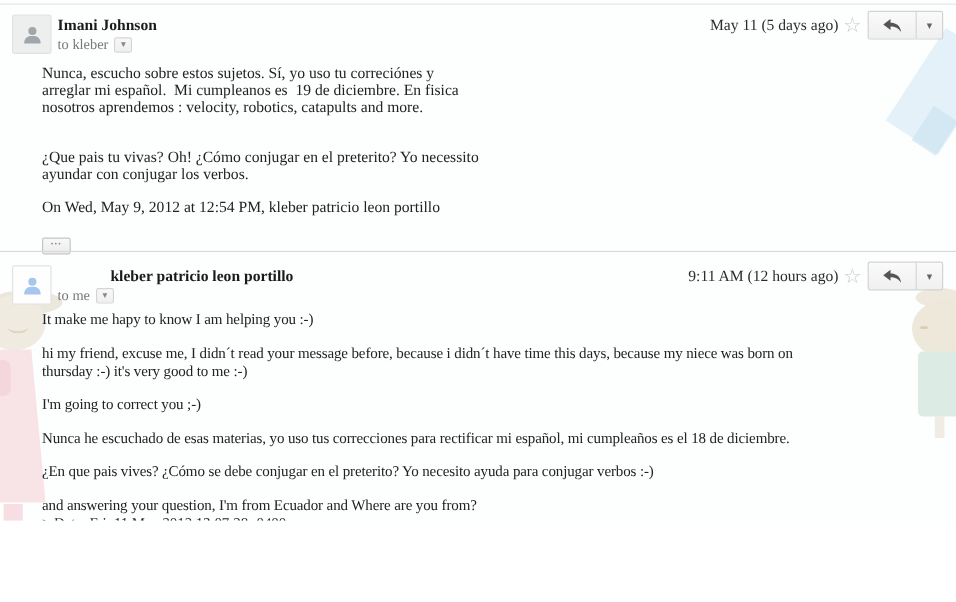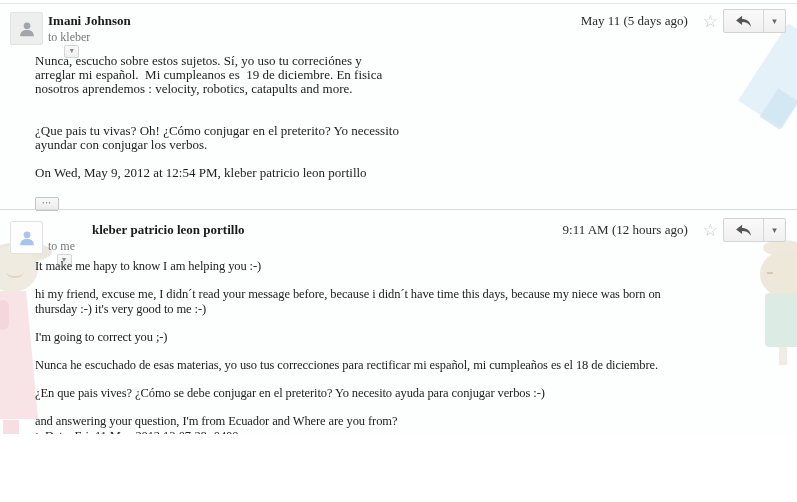--- a/index.html
+++ b/index.html
@@ -30,25 +30,25 @@
   .div-mid{top:209px;background:#d9d9d9;}
   .div-bot{top:491px;background:#d9d9d9;}
   
   .email{position:absolute;left:0;width:797px;}
   #email1{top:4px;height:205px;}
   #email2{top:210px;height:281px;}
   .avatar{position:absolute;left:10px;width:31px;height:31px;border:1px solid #e2e2e2;border-radius:2px;
           display:flex;align-items:center;justify-content:center;background:#edefef;}
   #email2 .avatar{background:#fefefe;}
   .sender{position:absolute;left:48px;font-size:13px;font-weight:bold;color:#1a1a1a;white-space:nowrap;}
-  .recipient{position:absolute;left:48px;font-size:12px;color:#777;white-space:nowrap;display:flex;align-items:center;flex-direction:column;}
+  .recipient{position:absolute;left:48px;font-size:12px;color:#777;white-space:nowrap;display:flex;align-items:center;}
   .caret-box{display:inline-block;width:13px;height:11px;margin-left:5px;border:1px solid #d5d5d5;border-radius:2px;
              background:linear-gradient(#f8f8f8,#efefef);color:#888;font-size:8px;line-height:10px;text-align:center;cursor:pointer;}
   .header-right{position:absolute;right:11px;display:flex;align-items:center;height:26px;}
-  .date{font-size:13px;color:#2b2b2b;margin-right:15px;white-space:nowrap;}
+  .date{font-size:13px;color:#2b2b2b;margin-right:4px;white-space:nowrap;}
   .star{font-size:17px;color:#c9c9c9;margin-right:5px;cursor:pointer;line-height:17px;}
   .btn-group{display:flex;height:24px;border:1px solid #d2d2d2;border-radius:2px;background:linear-gradient(#fafafa,#f0f0f0);box-sizing:border-box;}
   .btn-reply{width:39px;display:flex;align-items:center;justify-content:center;border-right:1px solid #d6d6d6;cursor:pointer;}
   .btn-caret{width:21px;display:flex;align-items:center;justify-content:center;color:#666;font-size:9px;cursor:pointer;}
   .body{position:absolute;left:35px;right:28px;color:#222;}
   .body p{margin:0 0 14px 0;white-space:pre-wrap;}
   .body-1{top:50px;font-size:13px;line-height:14px;}
   .body-1 p.mb-lg{margin-bottom:28px;}
   .body-2{top:49px;font-size:12.5px;line-height:15px;letter-spacing:-0.1px;}
   .body-2 p{margin-bottom:13px;}

